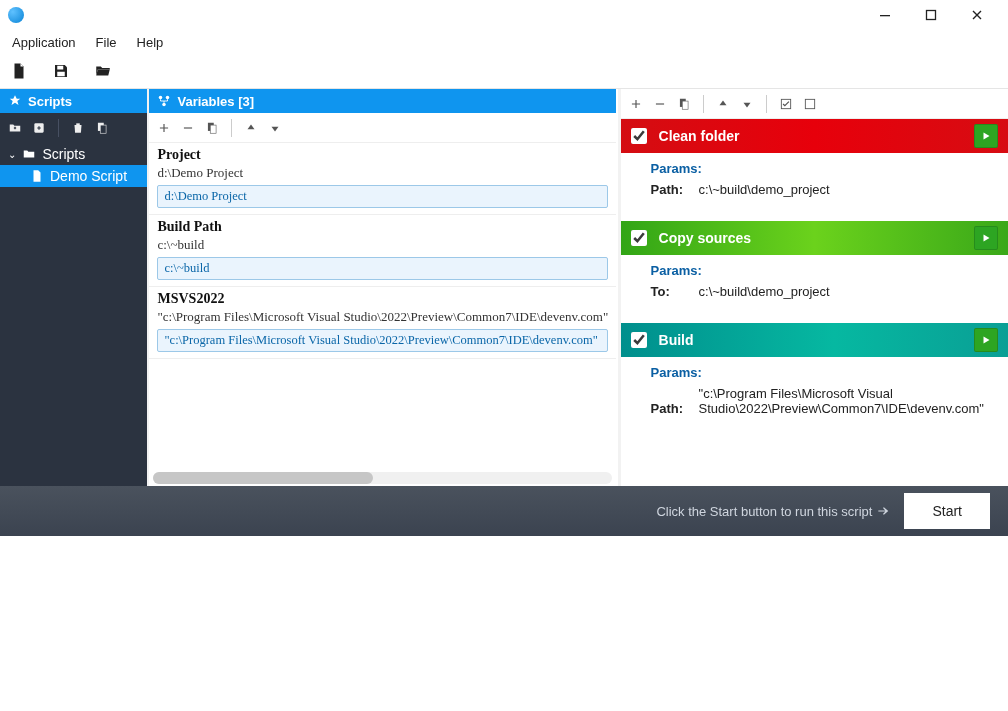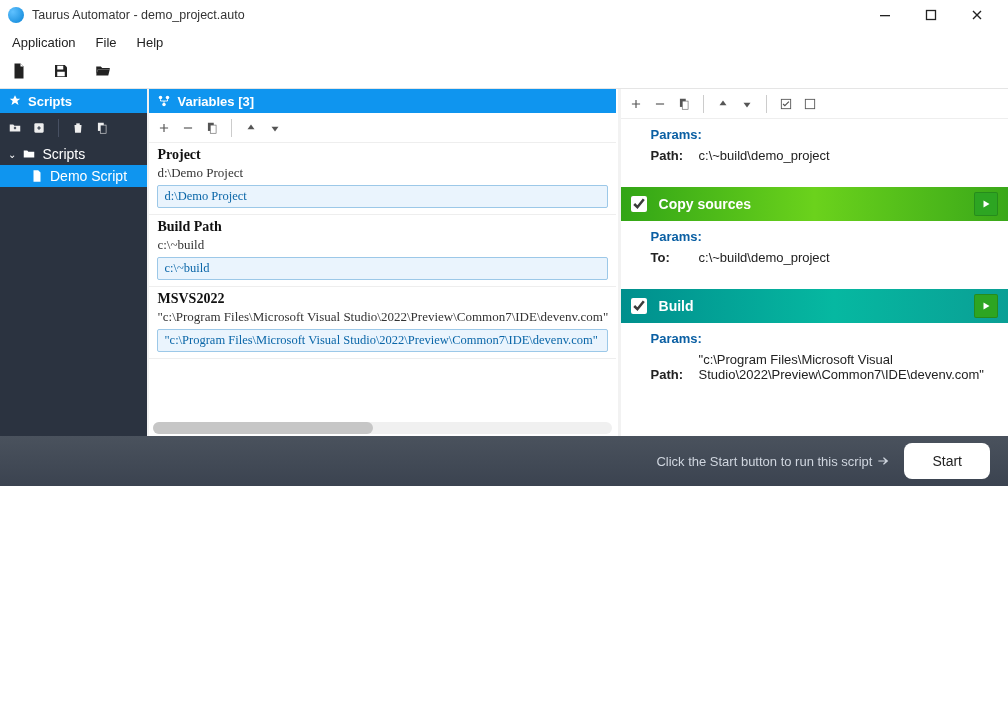--- a/index.html
+++ b/index.html
@@ -40,21 +40,21 @@
     font-size: 13px;
   }
   .menubar .menu-item { padding: 2px 8px; }
   .toolbar {
     height: 34px; display:flex; align-items:center; padding: 0 10px; gap: 24px;
     background: #fff;
   }
   .toolbar svg { width:18px; height:18px; fill:#222; }
   .workspace {
     display: flex;
-    height: 348px;
+    height: 398px;
     border-top: 1px solid #e5e5e5;
   }
   .panel { display:flex; flex-direction: column; }
   .panel-scripts { width: 252px; background: #2b3340; color:#fff; }
   .panel-variables { flex: 0 0 300px; border-right: 2px solid transparent; }
   .panel-tasks { flex: 1; }
   .panel-header {
     background: #0f95ef;
     color: #fff;
     height: 24px;
@@ -119,33 +119,32 @@
   .task-params .plabel { font-weight:700; color:#222; min-width:42px; }
   .task-params .pval { color:#222; }
   .runbar {
     height: 50px; display:flex; align-items:center; justify-content:flex-end;
     padding: 0 18px; gap: 14px;
     background: linear-gradient(180deg,#4a525d 0%, #3b4350 100%);
     color:#cfd5de;
   }
   .runbar .hint { font-size:13px; color:#cfd5de; display:flex; align-items:center; gap:4px; }
   .start-btn {
-    background:#fff; color:#222; border:none; border-radius:8px;
+    background:#fff; color:#222; border:none; border-radius:0;
     padding: 10px 28px; font-size:14px; cursor:pointer;
   }
   .blank { height: calc(711px - 30px - 24px - 34px - 398px - 50px); background:#fff; }
   .icn { display:inline-flex; }
   .panel-gap { width:4px; background:#f2f2f2; }
 </style>
 </head>
 <body>
 
 <div class="titlebar">
   <div class="app-icon"></div>
-  <div class="title">Taurus Automator - demo_project.auto</div>
   <div class="win-controls">
     <div class="win-btn">
       <svg viewBox="0 0 12 12" width="12" height="12">
           <rect x="1" y="6" width="10" height="1.3" fill="#222"></rect>
         </svg>
     </div>
     <div class="win-btn">
       <svg viewBox="0 0 12 12" width="12" height="12">
           <rect x="1.5" y="1.5" width="9" height="9" fill="none" stroke="#222" stroke-width="1.3"></rect>
         </svg>
@@ -342,20 +341,30 @@
         </span>
       <span class="icn">
           <svg viewBox="0 0 24 24">
             <rect x="4" y="4" width="16" height="16" fill="none" stroke="#555" stroke-width="1.5"></rect>
           </svg>
         </span>
     </div>
     <div class="tasks-body">
 
       <div class="task task-red">
+        <div class="task-head">
+          <input type="checkbox" checked="" style="">
+          <span class="title">Clean folder</span>
+          <span class="spacer"></span>
+          <span class="play-btn">
+              <svg viewBox="0 0 24 24">
+                <path d="M7 5v14l12-7z"></path>
+              </svg>
+            </span>
+        </div>
         <div class="task-params">
           <div class="phead">Params:</div>
           <div class="prow">
             <span class="plabel">Path:</span>
             <span class="pval">c:\~build\demo_project</span>
           </div>
         </div>
       </div>
 
       <div class="task task-green">

